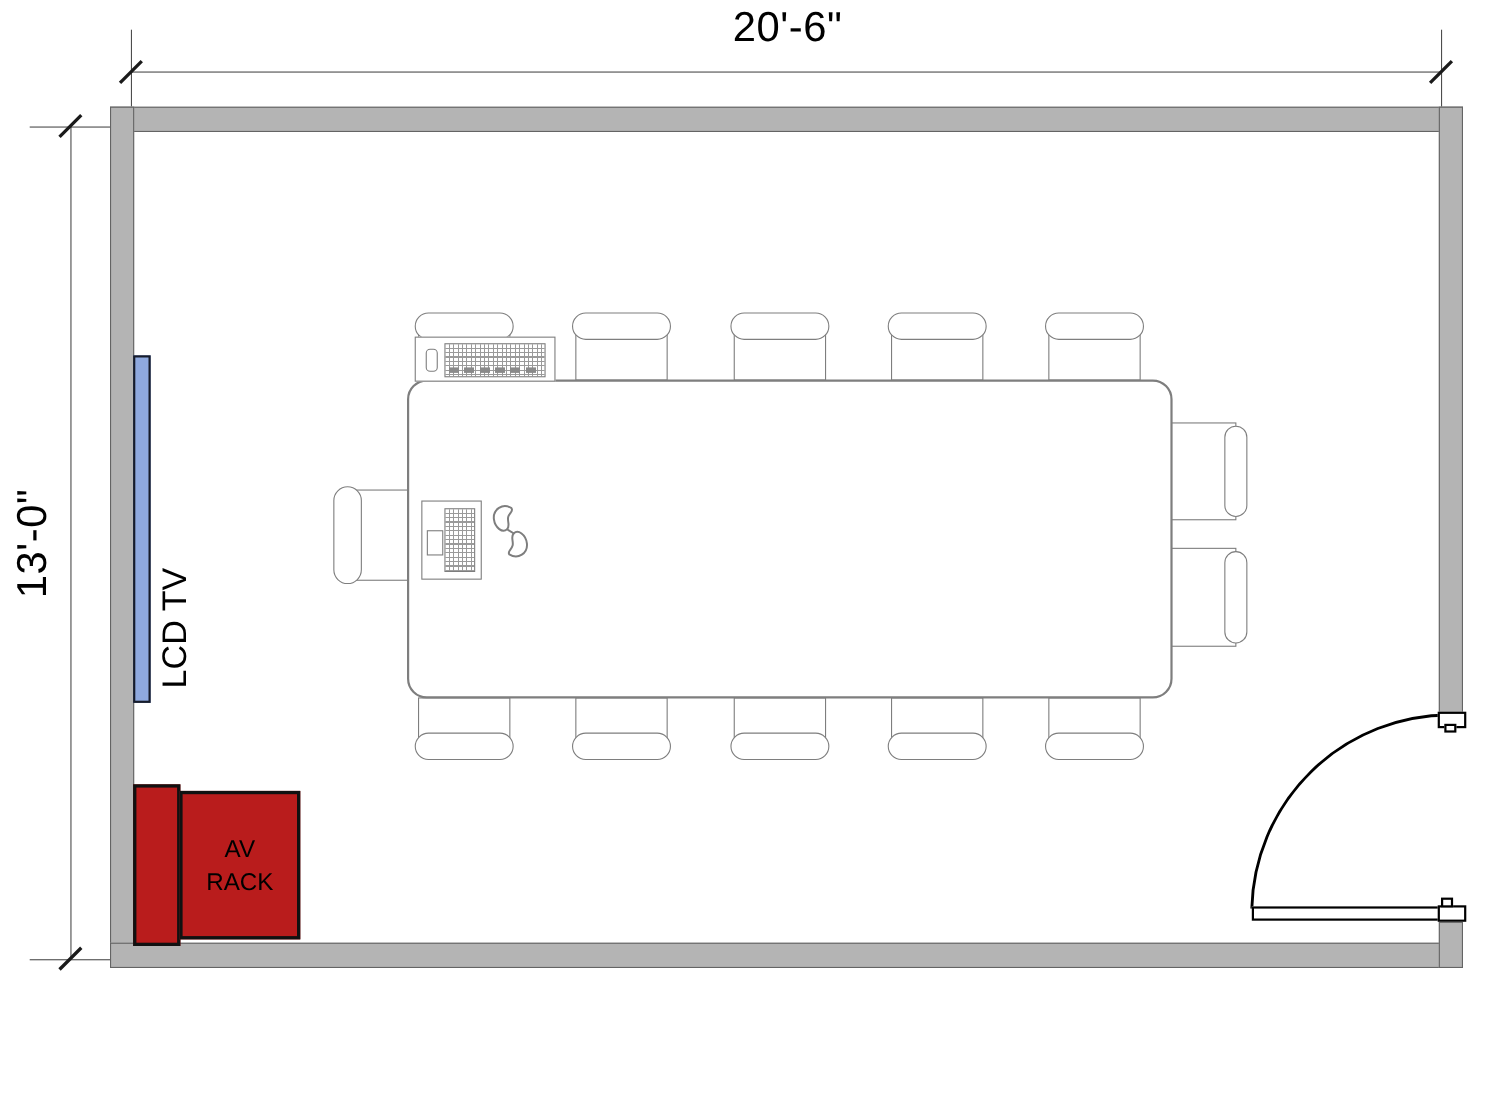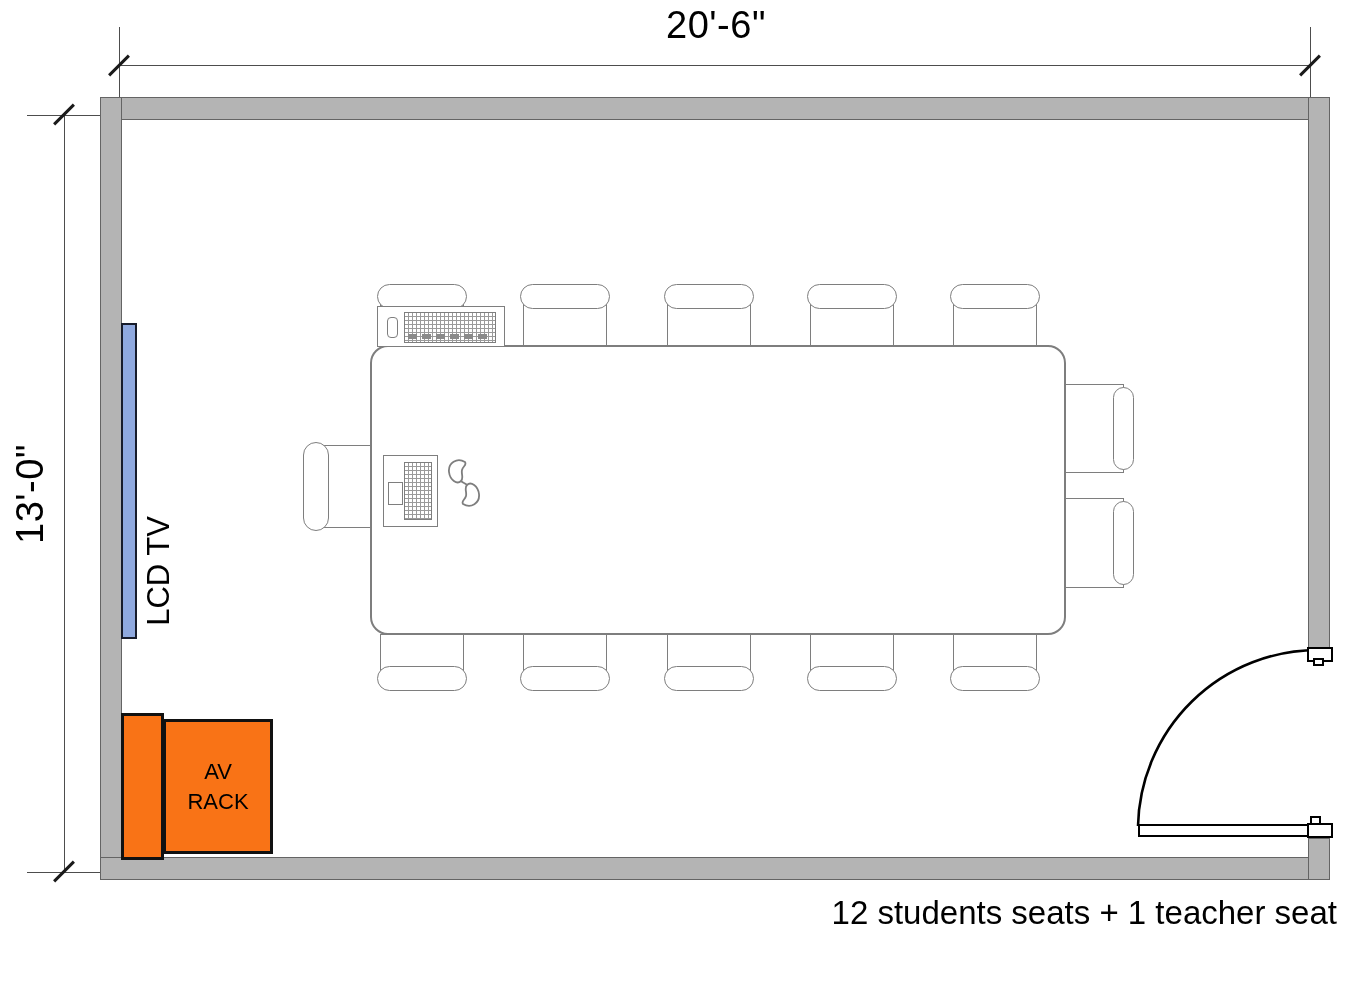--- a/index.html
+++ b/index.html
@@ -37,21 +37,21 @@
            background:#fff; border:2px solid var(--furniture-outline); border-radius:18px; }
 
   .kb-grid { background-image:
       repeating-linear-gradient(to right, transparent 0 3px, #9a9a9a 3px 4px),
       repeating-linear-gradient(to bottom, transparent 0 3px, #9a9a9a 3px 4px);
       background-color:#fff; border:1px solid var(--furniture-outline); }
   .kb-band { position:absolute; left:3px; right:3px; bottom:3px; height:5px;
       background-image:repeating-linear-gradient(to right, #8a8a8a 0 9px, transparent 9px 14px); }
 
   
-  .rack { position:absolute; background:#f97316; border:3px solid var(--rack-outline); }
+  .rack { position:absolute; background:#b91c1c; border:3px solid var(--rack-outline); }
   .rack-label { display:flex; flex-direction:column; align-items:center; justify-content:center;
       width:100%; height:100%; font-size:22px; line-height:1.32; text-align:center; }
 
   
   .tv { position:absolute; left:121px; top:323px; width:16px; height:316px;
         background:var(--tv-fill); border:2px solid var(--tv-outline); }
 
   .vlabel { position:absolute; transform:rotate(-90deg); text-align:center; white-space:nowrap; }
 
   
@@ -179,16 +179,15 @@
   <svg class="abs" style="left:1128px; top:644px;" width="210" height="200" viewBox="0 0 210 200">
     <path d="M 10 182 A 180 180 0 0 1 190 6" fill="none" stroke="#000000" stroke-width="2.6"></path>
   </svg>
   <div class="door-leaf"></div>
   <div class="jamb" style="left:1307px; top:647px; width:26px; height:15px;"></div>
   <div class="jamb" style="left:1313px; top:658px; width:11px; height:8px;"></div>
   <div class="jamb" style="left:1307px; top:823px; width:26px; height:15px;"></div>
   <div class="jamb" style="left:1310px; top:816px; width:11px; height:9px;"></div>
 
   <div class="caption">
-    <div>12 students seats + 1 teacher seat</div>
   </div>
 
 </div>
 
 </body></html>

